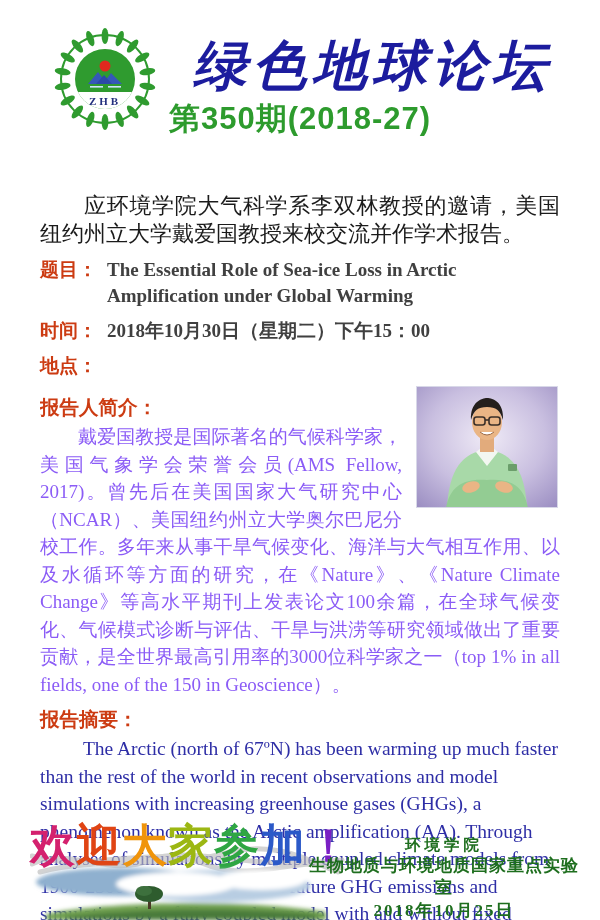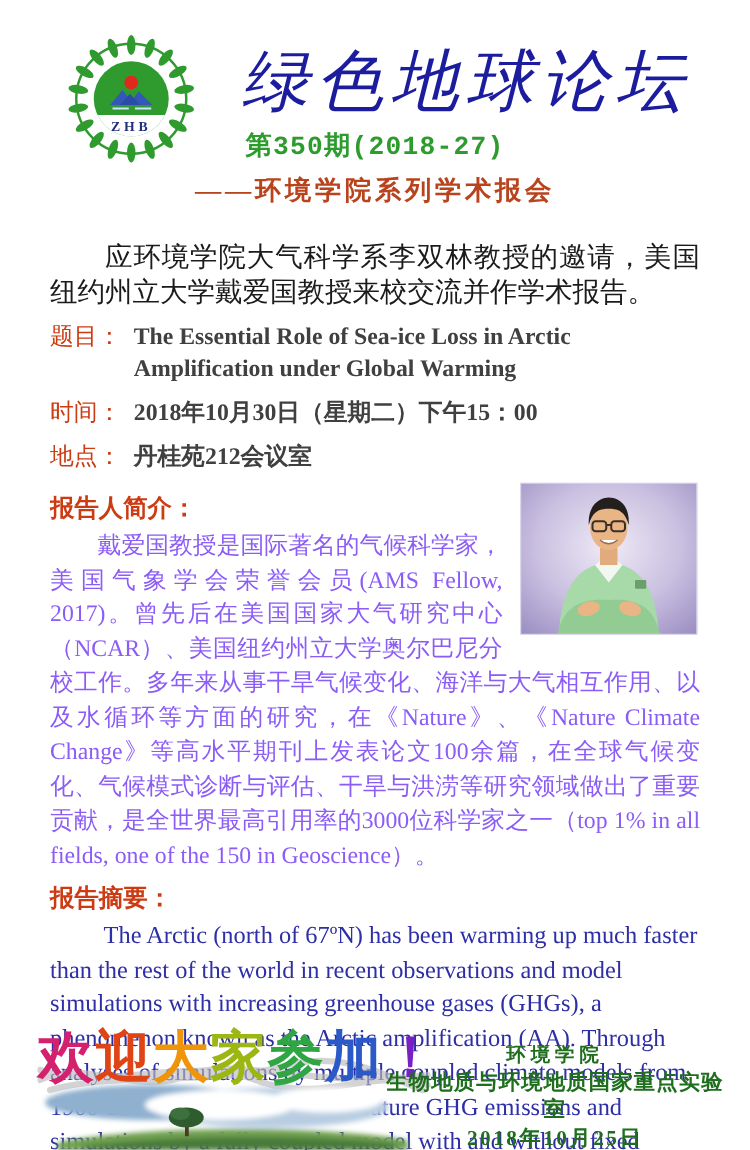--- a/index.html
+++ b/index.html
@@ -5,35 +5,35 @@
   * { margin:0; padding:0; box-sizing:border-box; }
   html,body { background:#ffffff; }
   body { width:600px; height:920px; overflow:hidden;
          font-family:"Liberation Serif", serif; }
   .poster { position:relative; width:600px; height:920px; background:#fff; }
 
   
   .header { position:relative; height:182px; }
   .logo { position:absolute; left:52px; top:26px; width:106px; height:106px; }
   .title-wrap { padding-left:145px; text-align:center; }
-  .main-title { padding-top:34px; font-size:54px; line-height:62px; font-weight:normal;
+  .main-title { padding-top:34px; font-size:54px; line-height:62px; font-weight:bold;
                 font-style:italic; letter-spacing:6px; color:#1c1c9e;
                 font-family:"DejaVu Serif", serif; white-space:nowrap; }
-  .issue-line { margin-top:6px; margin-left:-145px; font-size:21px; line-height:34px;
+  .issue-line { margin-top:6px; margin-left:-145px; font-size:31px; line-height:34px;
                 font-weight:bold; color:#2d9b2d; letter-spacing:1px;
-                font-family:Liberation Mono, monospace; }
+                font-family:Liberation Sans, sans-serif; }
   .subtitle-line { margin-top:4px; margin-left:-145px; font-size:21px; line-height:24px;
                    font-weight:bold; color:#b8431c; letter-spacing:3px; }
 
   
   .main { padding:0 40px; }
   .intro { font-size:22px; line-height:28px; color:#1b1b1b; text-indent:2em;
            margin-top:10px; text-align:justify; }
   .field-row { display:flex; align-items:flex-start; margin-top:9px; }
-  .field-label { flex:none; font-size:19px; line-height:26px; font-weight:normal;
+  .field-label { flex:none; font-size:19px; line-height:26px; font-weight:bold;
                  color:#cc3b12; margin-right:10px; white-space:nowrap; }
   .field-value { font-size:19px; line-height:26px; font-weight:bold; color:#404040; }
   .section-label { font-size:19.5px; line-height:26px; font-weight:bold;
                    color:#cc3b12; margin-top:9px; }
 
   .bio-section { margin-top:7px; overflow:hidden;font-family:Liberation Serif, serif; }
   .photo-float { float:right; width:142px; height:122px; margin-left:14px;
                  margin-bottom:4px; margin-right:2px; }
   .bio-text { font-size:19px; line-height:27.5px; color:#8b5cf6; text-indent:2em;
               text-align:justify; margin-top:2px; }
@@ -98,41 +98,39 @@
         <rect x="38" y="60" width="13" height="1.6" fill="#cfe3ff"></rect>
         <rect x="56" y="60" width="13" height="1.6" fill="#cfe3ff"></rect>
         <rect x="23" y="66" width="60" height="18" fill="#ffffff"></rect>
       </g>
       <text x="53" y="79" text-anchor="middle" font-size="11" font-weight="bold" letter-spacing="3" fill="#23307e" font-family="Liberation Serif, serif">ZHB</text>
     </svg>
 
     <div class="title-wrap">
       <div class="main-title">绿色地球论坛</div>
       <div class="issue-line">第350期(2018-27)</div>
-      <div class="subtitle-line">——环境学院系列学术报会</div>
     </div>
   </div>
 
   <div class="main">
 
     <p class="intro">应环境学院大气科学系李双林教授的邀请，美国纽约州立大学戴爱国教授来校交流并作学术报告。</p>
 
     <div class="field-row">
       <span class="field-label">题目：</span>
       <span class="field-value">The Essential Role of Sea-ice Loss in Arctic Amplification under Global Warming</span>
     </div>
 
     <div class="field-row">
       <span class="field-label">时间：</span>
       <span class="field-value">2018年10月30日（星期二）下午15：00</span>
     </div>
 
     <div class="field-row">
       <span class="field-label">地点：</span>
-      <span class="field-value">丹桂苑212会议室</span>
     </div>
 
     <div class="bio-section">
       <svg class="photo-float" viewBox="0 0 142 122">
         <defs>
           <radialGradient id="bgGrad" cx="50%" cy="42%" r="75%">
             <stop offset="0%" stop-color="#efeaf6"></stop>
             <stop offset="55%" stop-color="#c9bfe0"></stop>
             <stop offset="100%" stop-color="#9b8ec2"></stop>
           </radialGradient>

